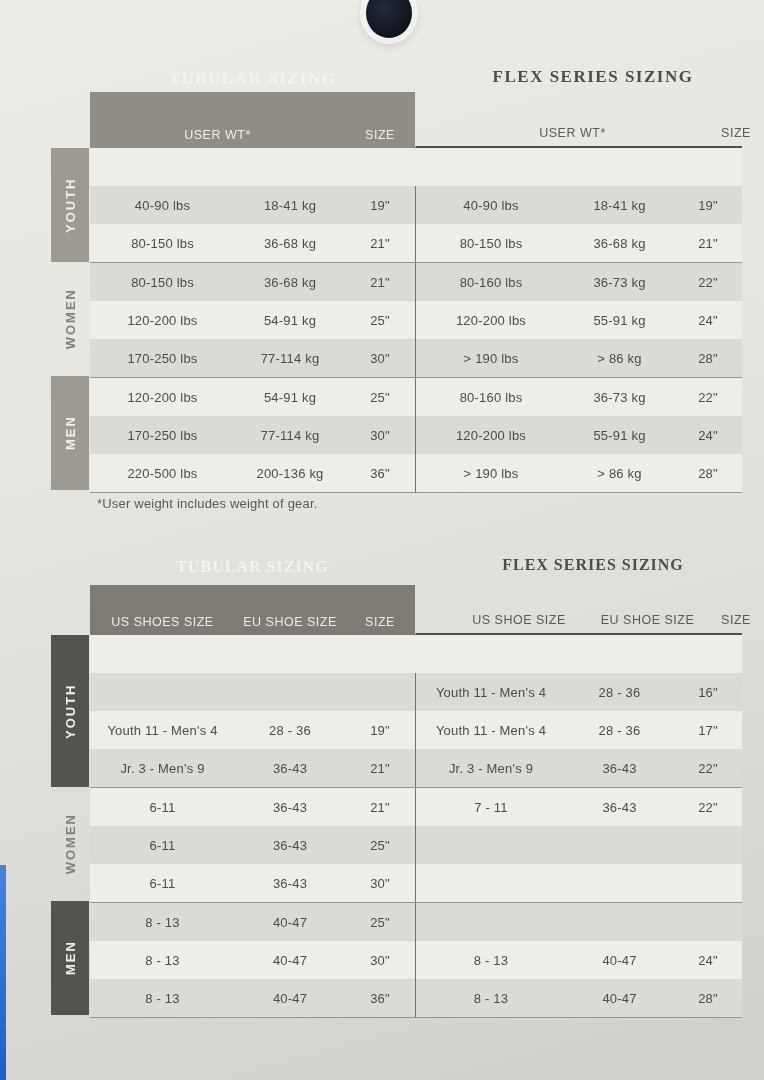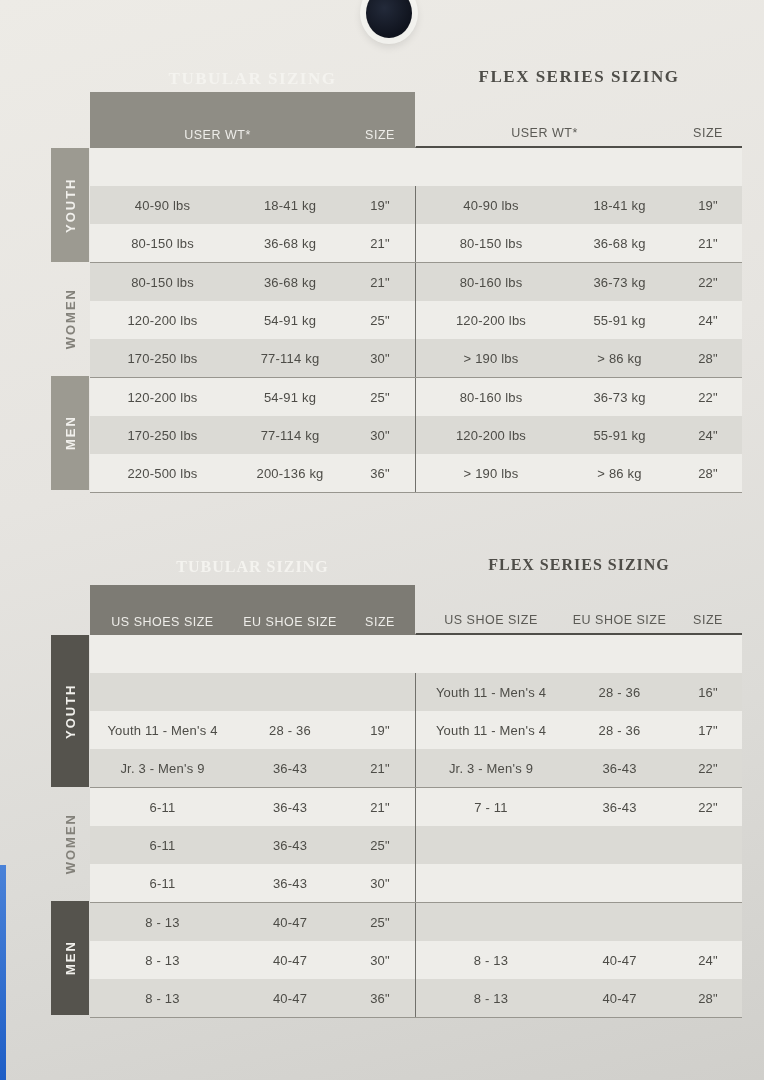--- a/index.html
+++ b/index.html
@@ -41,21 +41,21 @@
   .sb-block .sb-label{color:#f1f0ec;width:38px;height:100%;display:flex;align-items:center;justify-content:center;}
   .sb-plain .sb-label{color:#83817a;}
 
   
   .tbody{width:652px;}
   .headers{display:flex;}
   .half-header{display:flex;flex-direction:column;justify-content:flex-end;box-sizing:border-box;}
   .tub-header{width:325px;color:#f4f3ef;}
   .table1 .tub-header{background:#8f8d85;height:56px;}
   .table2 .tub-header{background:#7d7b74;height:50px;}
-  .flex-header{width:327px;border-left:1.5px solid transparent;border-bottom:2.5px solid #4f4e49;color:#4e4d48;}
+  .flex-header{width:327px;border-left:1.5px solid transparent;border-bottom:2.5px solid #4f4e49;color:#4e4d48;padding-left:28px;}
   .table1 .flex-header{height:56px;}
   .table2 .flex-header{height:50px;}
   .hdr-title{text-align:center;font-weight:bold;font-size:17px;letter-spacing:1.5px;padding-bottom:2px;font-family:Liberation Serif, serif;}
   .table2 .hdr-title{font-size:16px;letter-spacing:1px;}
   .hdr-cols{display:grid;padding-bottom:6px;}
   .tub-header .hdr-cols{grid-template-columns:145px 110px 70px;}
   .flex-header .hdr-cols{grid-template-columns:150px 107px 70px;}
   .hc{text-align:center;font-size:12.5px;letter-spacing:.5px;margin-top:37px;}
   .tub-header .hc{color:#eeede9;}
   .flex-header .hc{color:#5b5a55;}
@@ -223,20 +223,21 @@
                 <span class="cell">&gt; 190 lbs</span>
                 <span class="cell">&gt; 86 kg</span>
                 <span class="cell">28"</span>
               </div>
             </div>
           </div>
         </div>
     </div>
   </div>
 
+  <div class="footnote">*User weight includes weight of gear.</div>
 
 
   <div class="table table2">
     <div class="sidebar">
         <div class="sb-group ">
           <div class="sb-block">
             <span class="sb-label">YOUTH</span>
           </div>
         </div>
         <div class="sb-group sb-plain">

